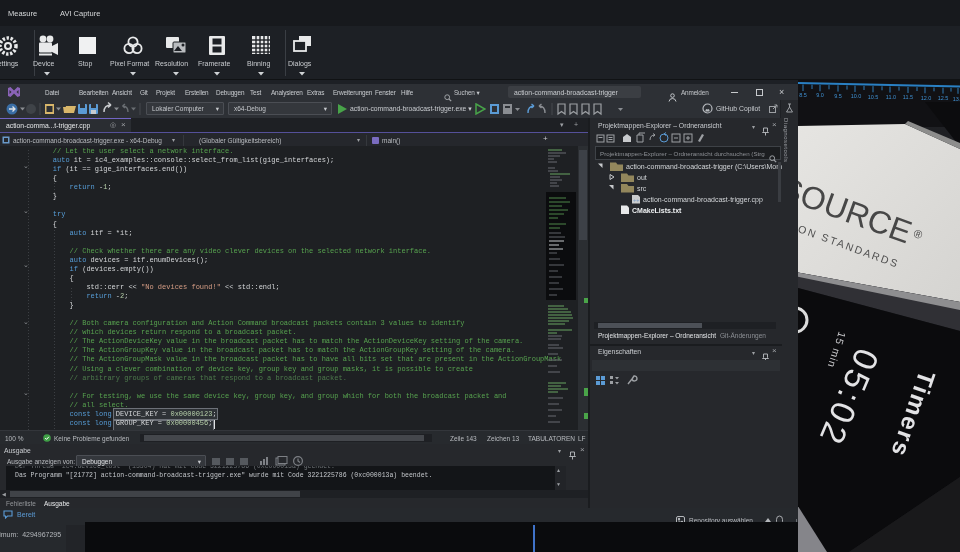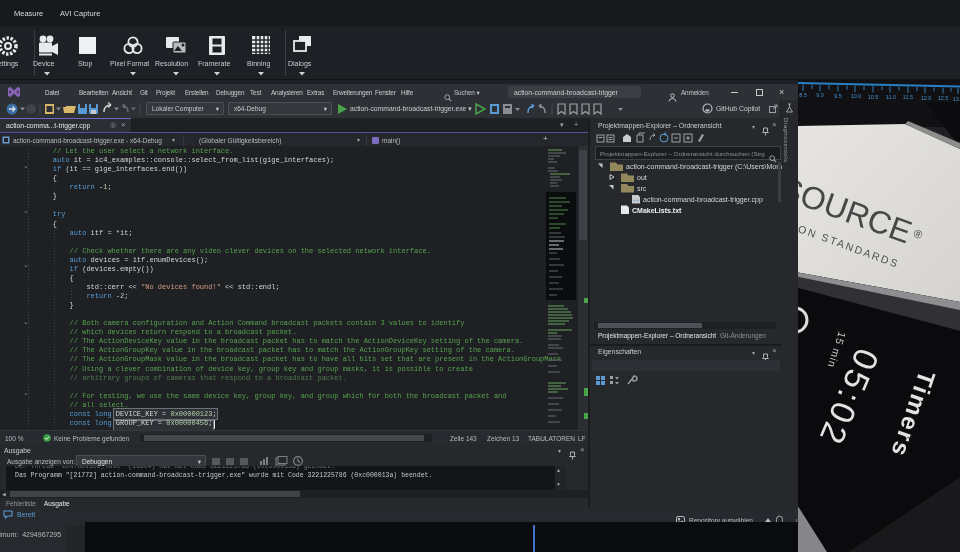--- a/index.html
+++ b/index.html
@@ -14,21 +14,21 @@
 .c{color:#57a24f;}
 .k{color:#569cd6;}
 .n{color:#b5cea8;}
 .s{color:#d69d85;}
 .fold{position:absolute;color:#8f9296;font-size:7px;line-height:7px;}
 </style></head>
 <body>
 
 <div class="ab" style="left:0;top:0;width:960px;height:84px;background:#1d2025;">
   <div class="ab" style="left:0;top:0;width:960px;height:26px;background:#17191d;"></div>
-  <div class="ab t" style="left:14px;top:9px;font-size:7.5px;color:#d6d8da;">Measure</div>
+  <div class="ab t" style="left:8px;top:9px;font-size:7.5px;color:#d6d8da;">Measure</div>
   <div class="ab t" style="left:60px;top:9px;font-size:7.5px;color:#d6d8da;">AVI Capture</div>
   <div class="ab" style="left:34px;top:30px;width:1px;height:46px;background:#3a3e44;"></div>
   <div class="ab" style="left:285px;top:30px;width:1px;height:46px;background:#3a3e44;"></div>
   <div class="ab" style="left:0;top:79px;width:960px;height:1px;background:#101214;"></div>
 
   <svg class="ab" style="left:0;top:30px;" width="330" height="48" viewBox="0 0 330 48">
     <g fill="#e8e9ea" stroke="none">
 
       <g transform="translate(8,16)">
         <circle r="8" fill="none" stroke="#e8e9ea" stroke-width="3.5" stroke-dasharray="2.4 1.6"></circle>

